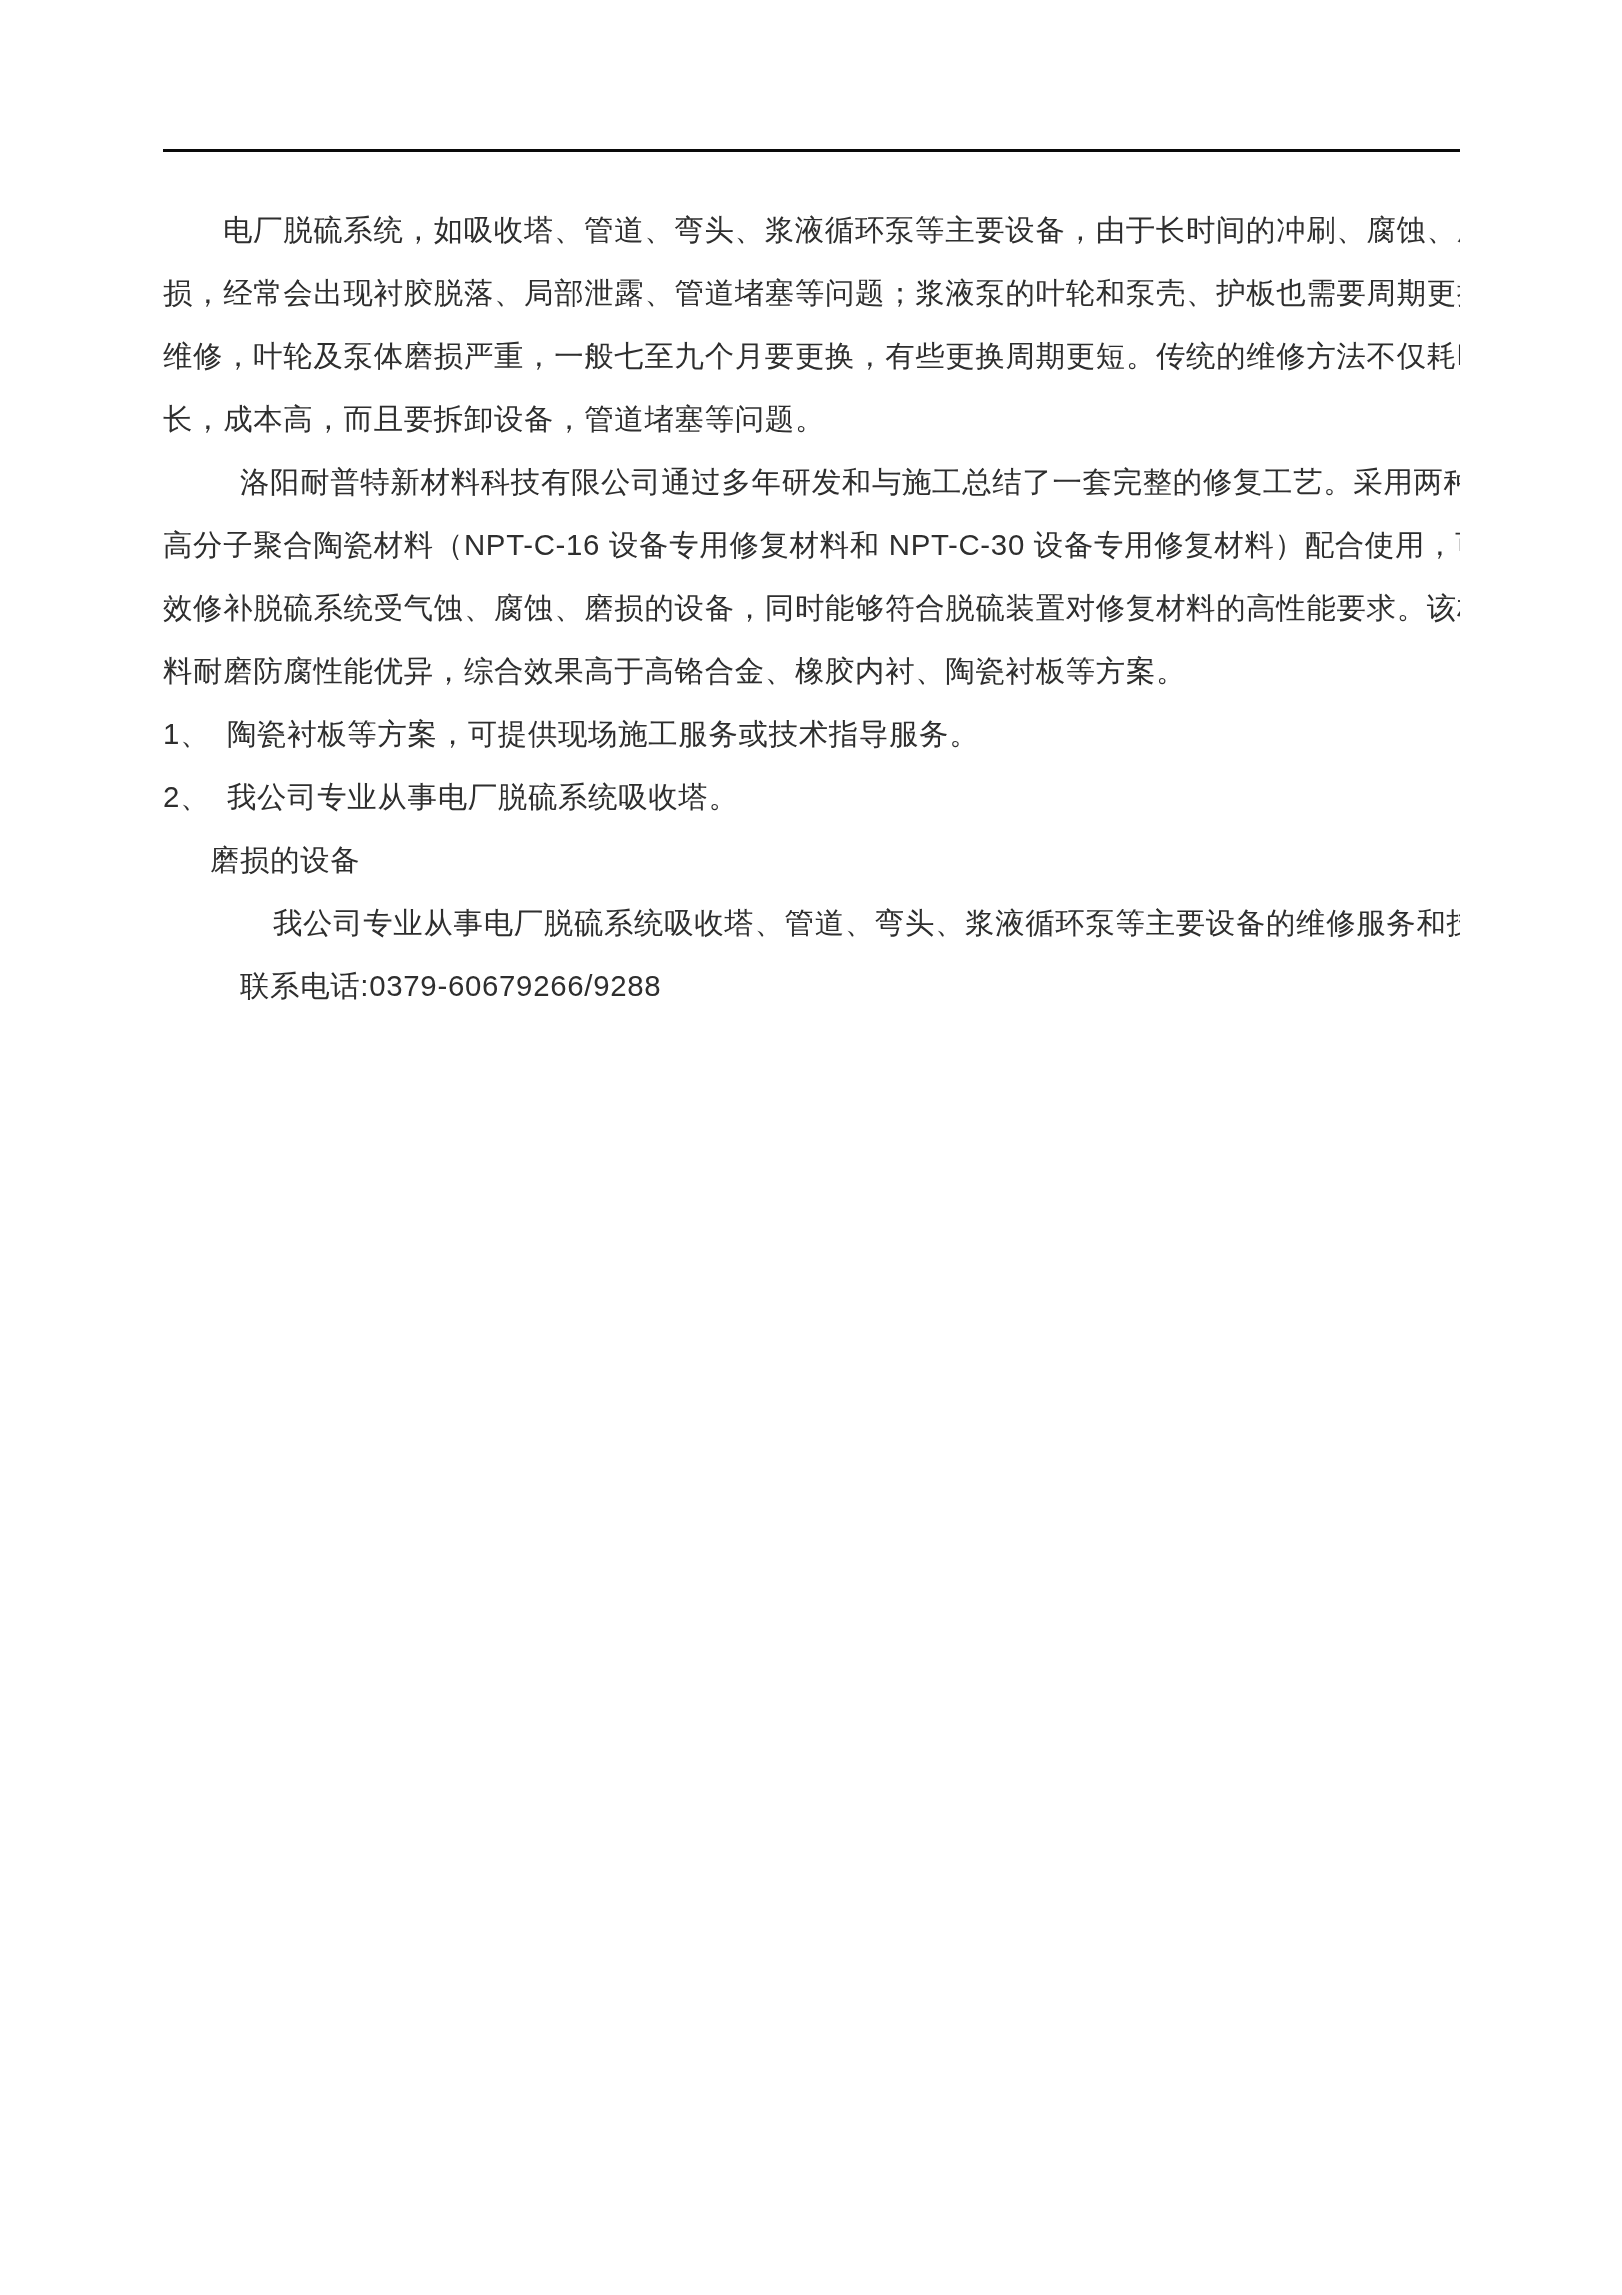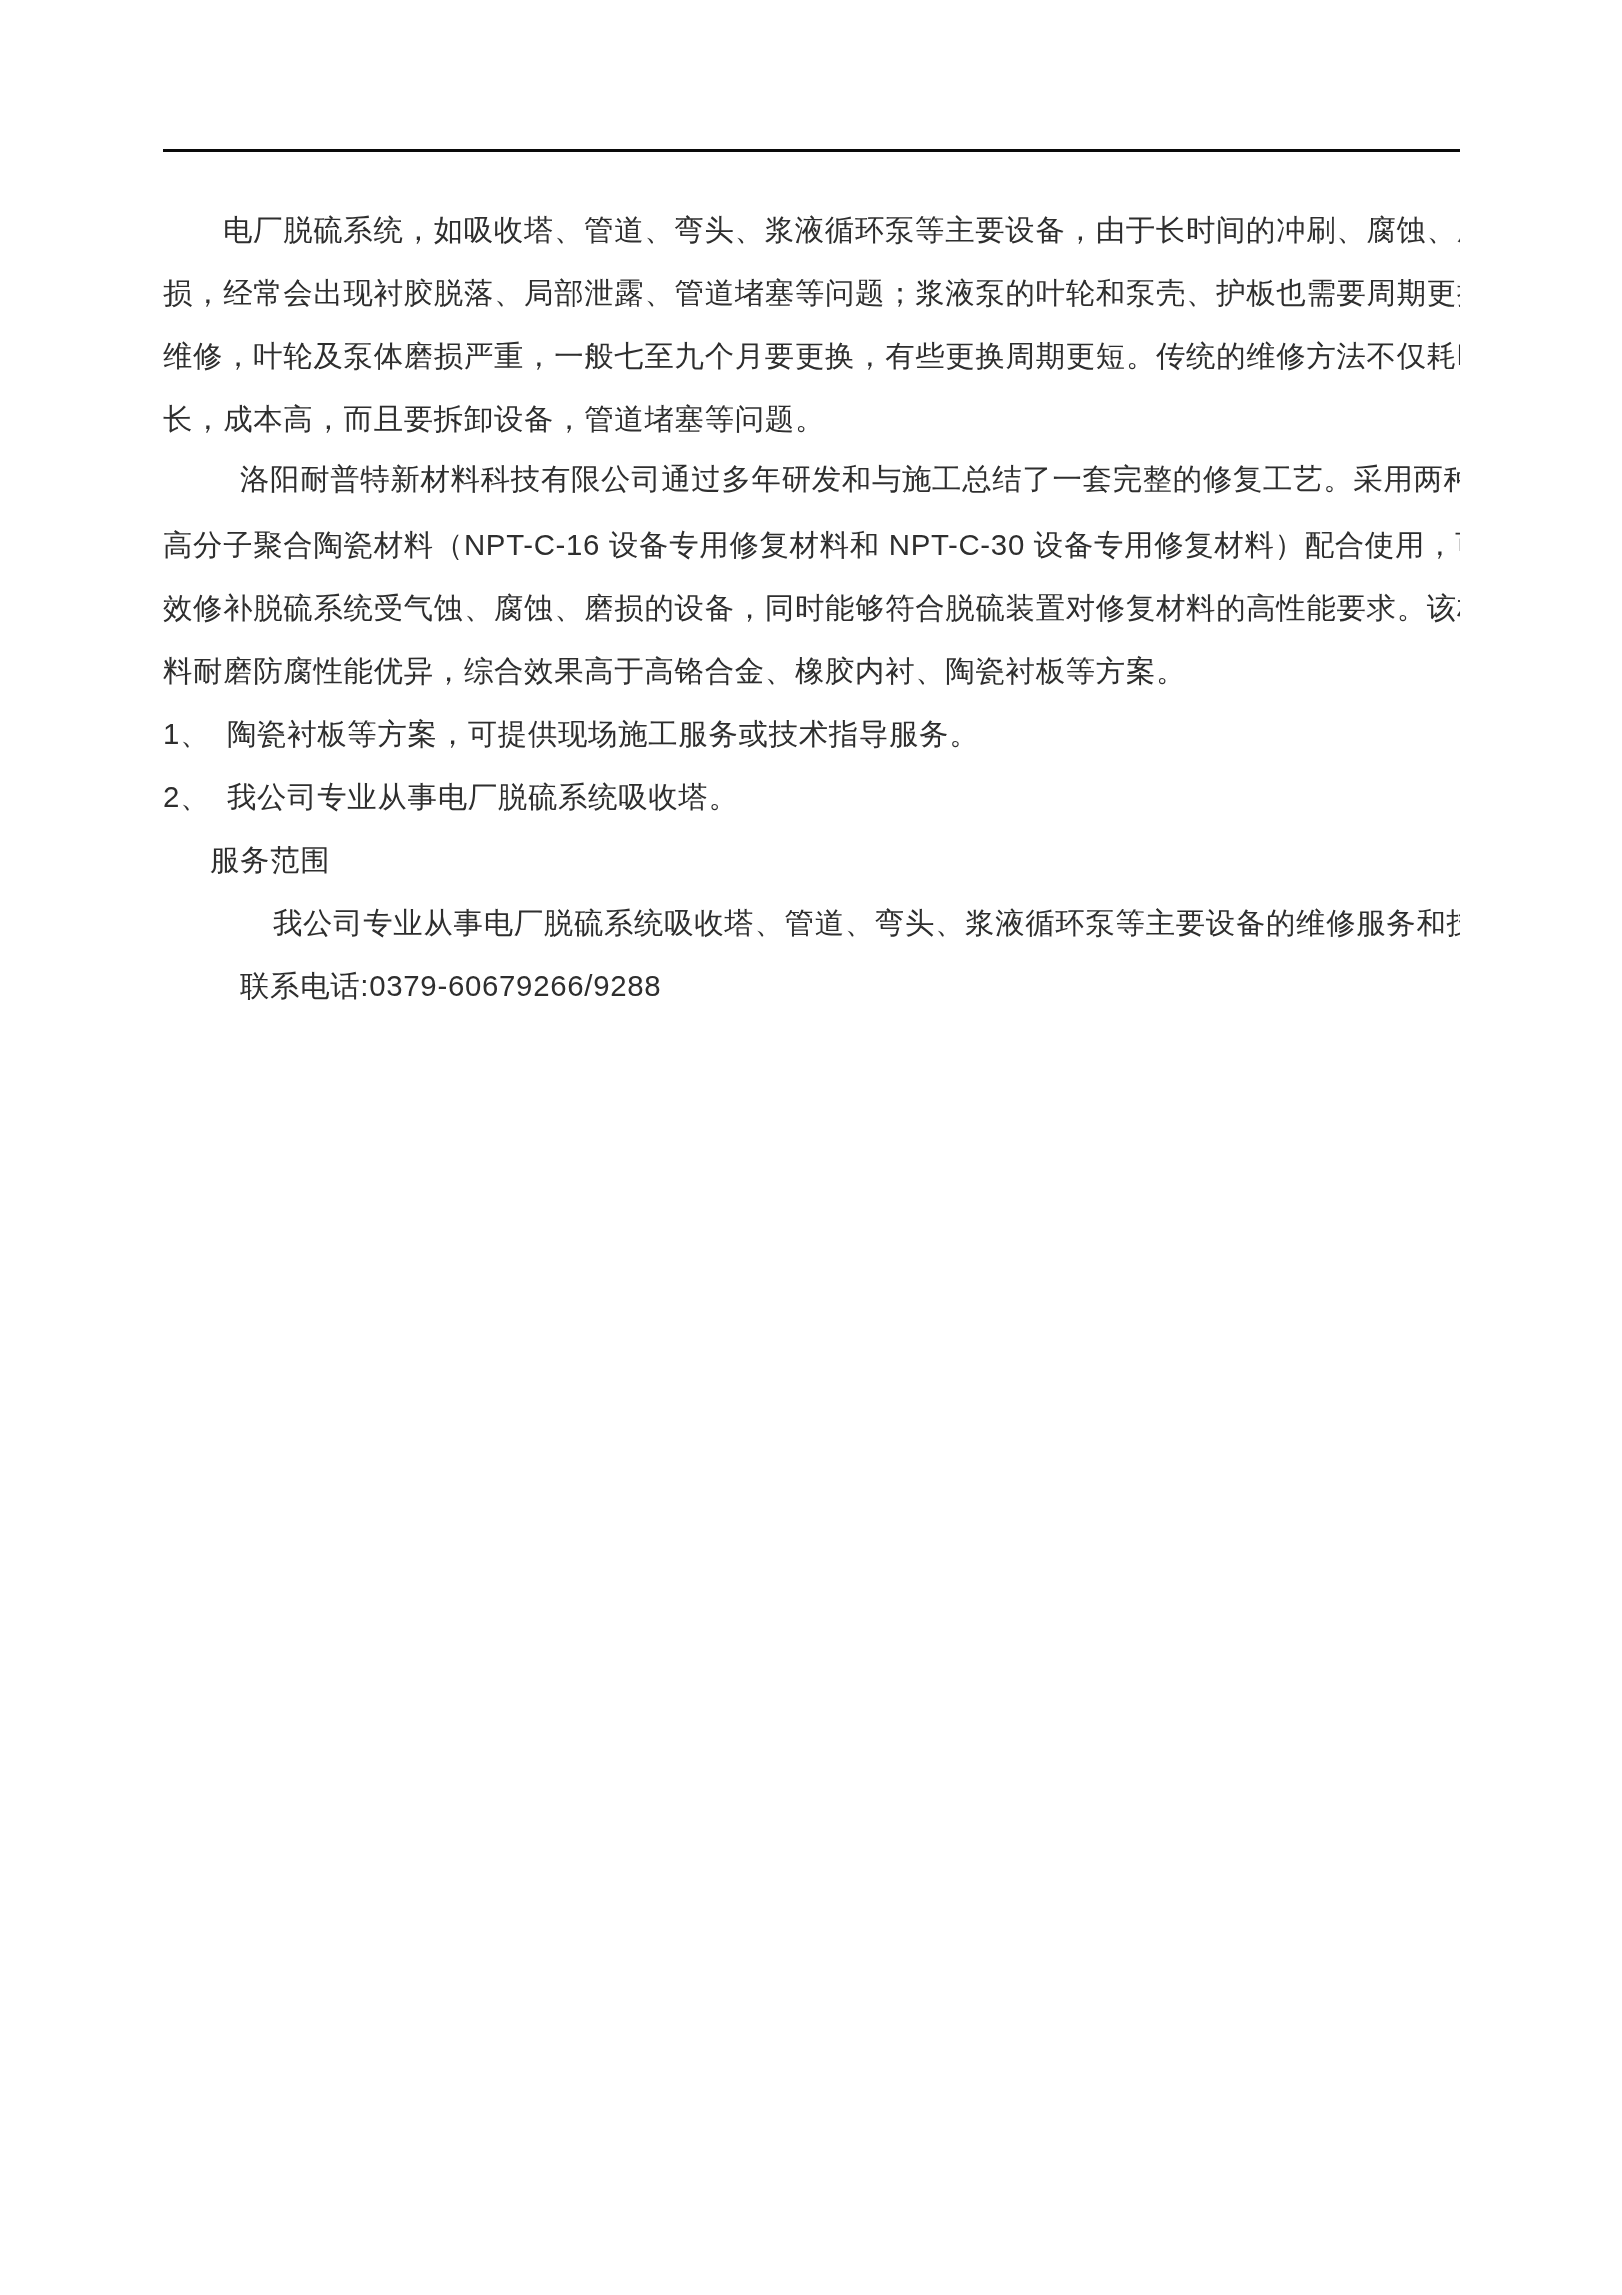--- a/index.html
+++ b/index.html
@@ -58,33 +58,33 @@
 <div class="page">
   <div class="header-rule"></div>
   <div class="content">
       <div class="para">
         <div class="line j" style="padding-left: 60px;"><span>电厂脱硫系统，如吸收塔、管道、弯头、浆液循环泵等主要设备，由于长时间的冲刷、腐蚀、磨</span></div>
         <div class="line j"><span>损，经常会出现衬胶脱落、局部泄露、管道堵塞等问题；浆液泵的叶轮和泵壳、护板也需要周期更换</span></div>
         <div class="line j"><span>维修，叶轮及泵体磨损严重，一般七至九个月要更换，有些更换周期更短。传统的维修方法不仅耗时</span></div>
         <div class="line"><span>长，成本高，而且要拆卸设备，管道堵塞等问题。</span></div>
       </div>
       <div class="para">
-        <div class="line j" style="padding-left: 77px; font-family: Liberation Mono, monospace;"><span>洛阳耐普特新材料科技有限公司通过多年研发和与施工总结了一套完整的修复工艺。采用两种</span></div>
+        <div class="line j" style="padding-left: 77px;"><span>洛阳耐普特新材料科技有限公司通过多年研发和与施工总结了一套完整的修复工艺。采用两种</span></div>
         <div class="line j"><span>高分子聚合陶瓷材料（NPT-C-16 设备专用修复材料和 NPT-C-30 设备专用修复材料）配合使用，可有</span></div>
         <div class="line j"><span>效修补脱硫系统受气蚀、腐蚀、磨损的设备，同时能够符合脱硫装置对修复材料的高性能要求。该材</span></div>
         <div class="line"><span>料耐磨防腐性能优异，综合效果高于高铬合金、橡胶内衬、陶瓷衬板等方案。</span></div>
       </div>
       <div class="para">
         <div class="line"><span class="num">1、</span><span>陶瓷衬板等方案，可提供现场施工服务或技术指导服务。</span></div>
       </div>
       <div class="para">
         <div class="line"><span class="num">2、</span><span>我公司专业从事电厂脱硫系统吸收塔。</span></div>
       </div>
       <div class="para">
-        <div class="line" style="padding-left: 47px;"><span>服务范围</span></div>
+        <div class="line" style="padding-left: 47px;"><span>磨损的设备</span></div>
       </div>
       <div class="para">
         <div class="line j" style="padding-left: 110px;"><span>我公司专业从事电厂脱硫系统吸收塔、管道、弯头、浆液循环泵等主要设备的维修服务和技</span></div>
       </div>
       <div class="para">
         <div class="line" style="padding-left: 77px;"><span>联系电话:0379-60679266/9288</span></div>
       </div>
     </div>
 </div>
 

